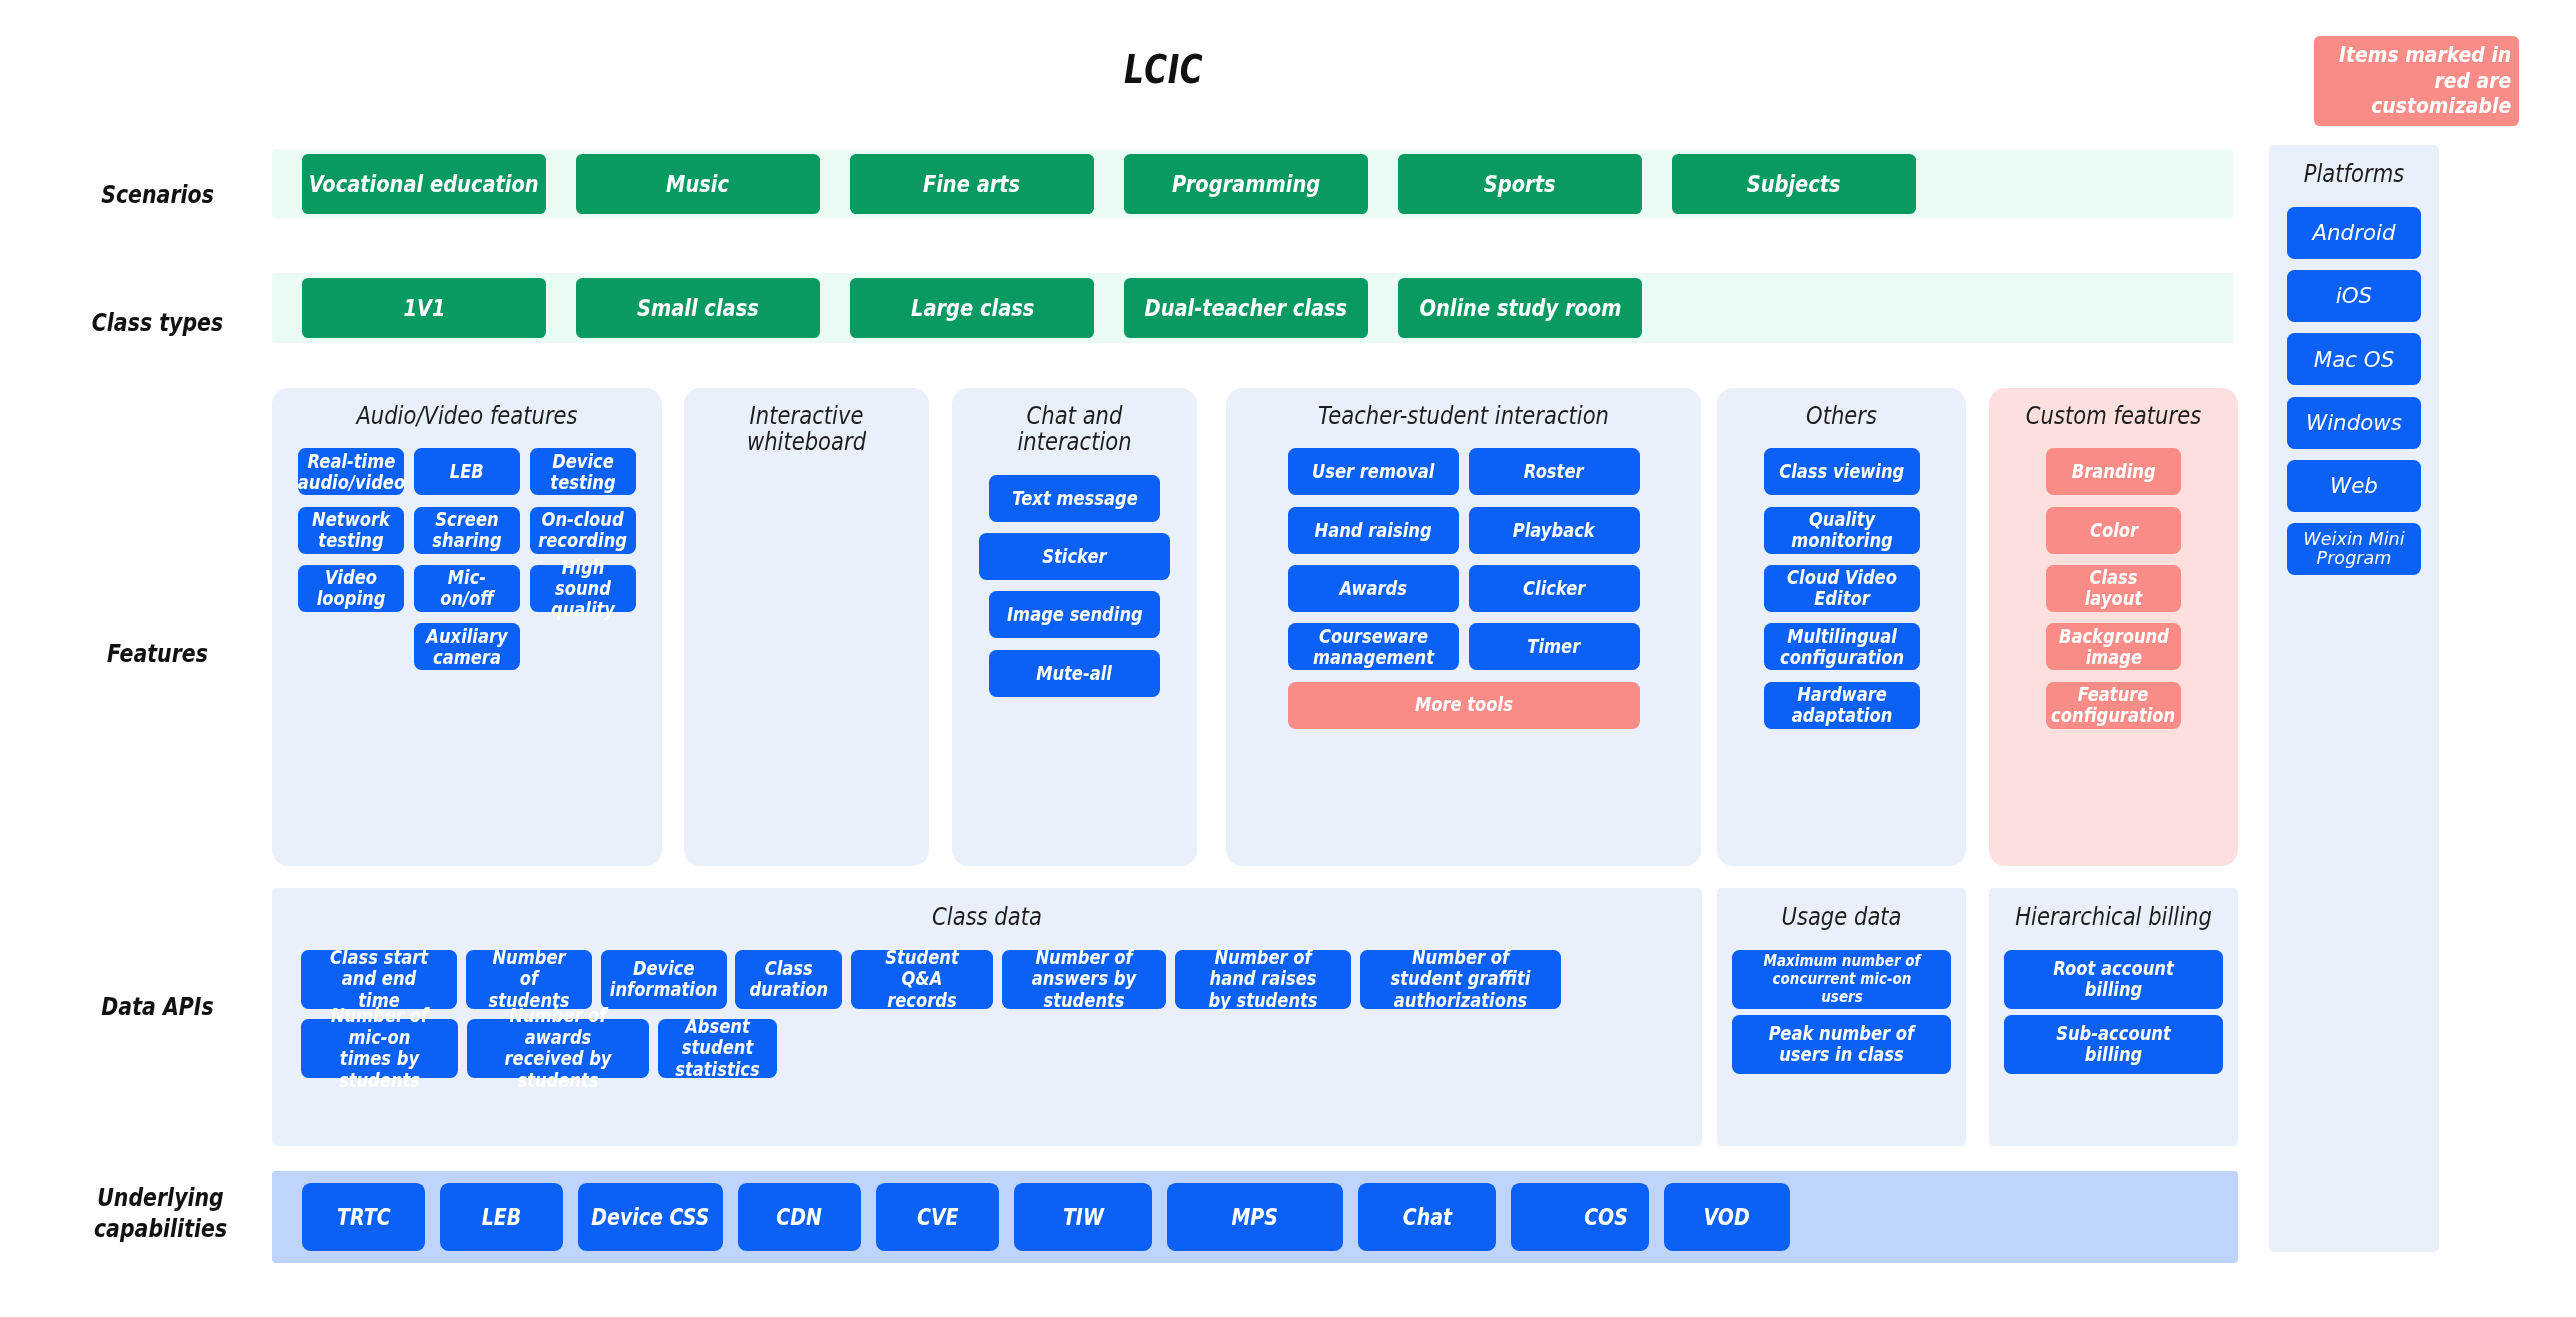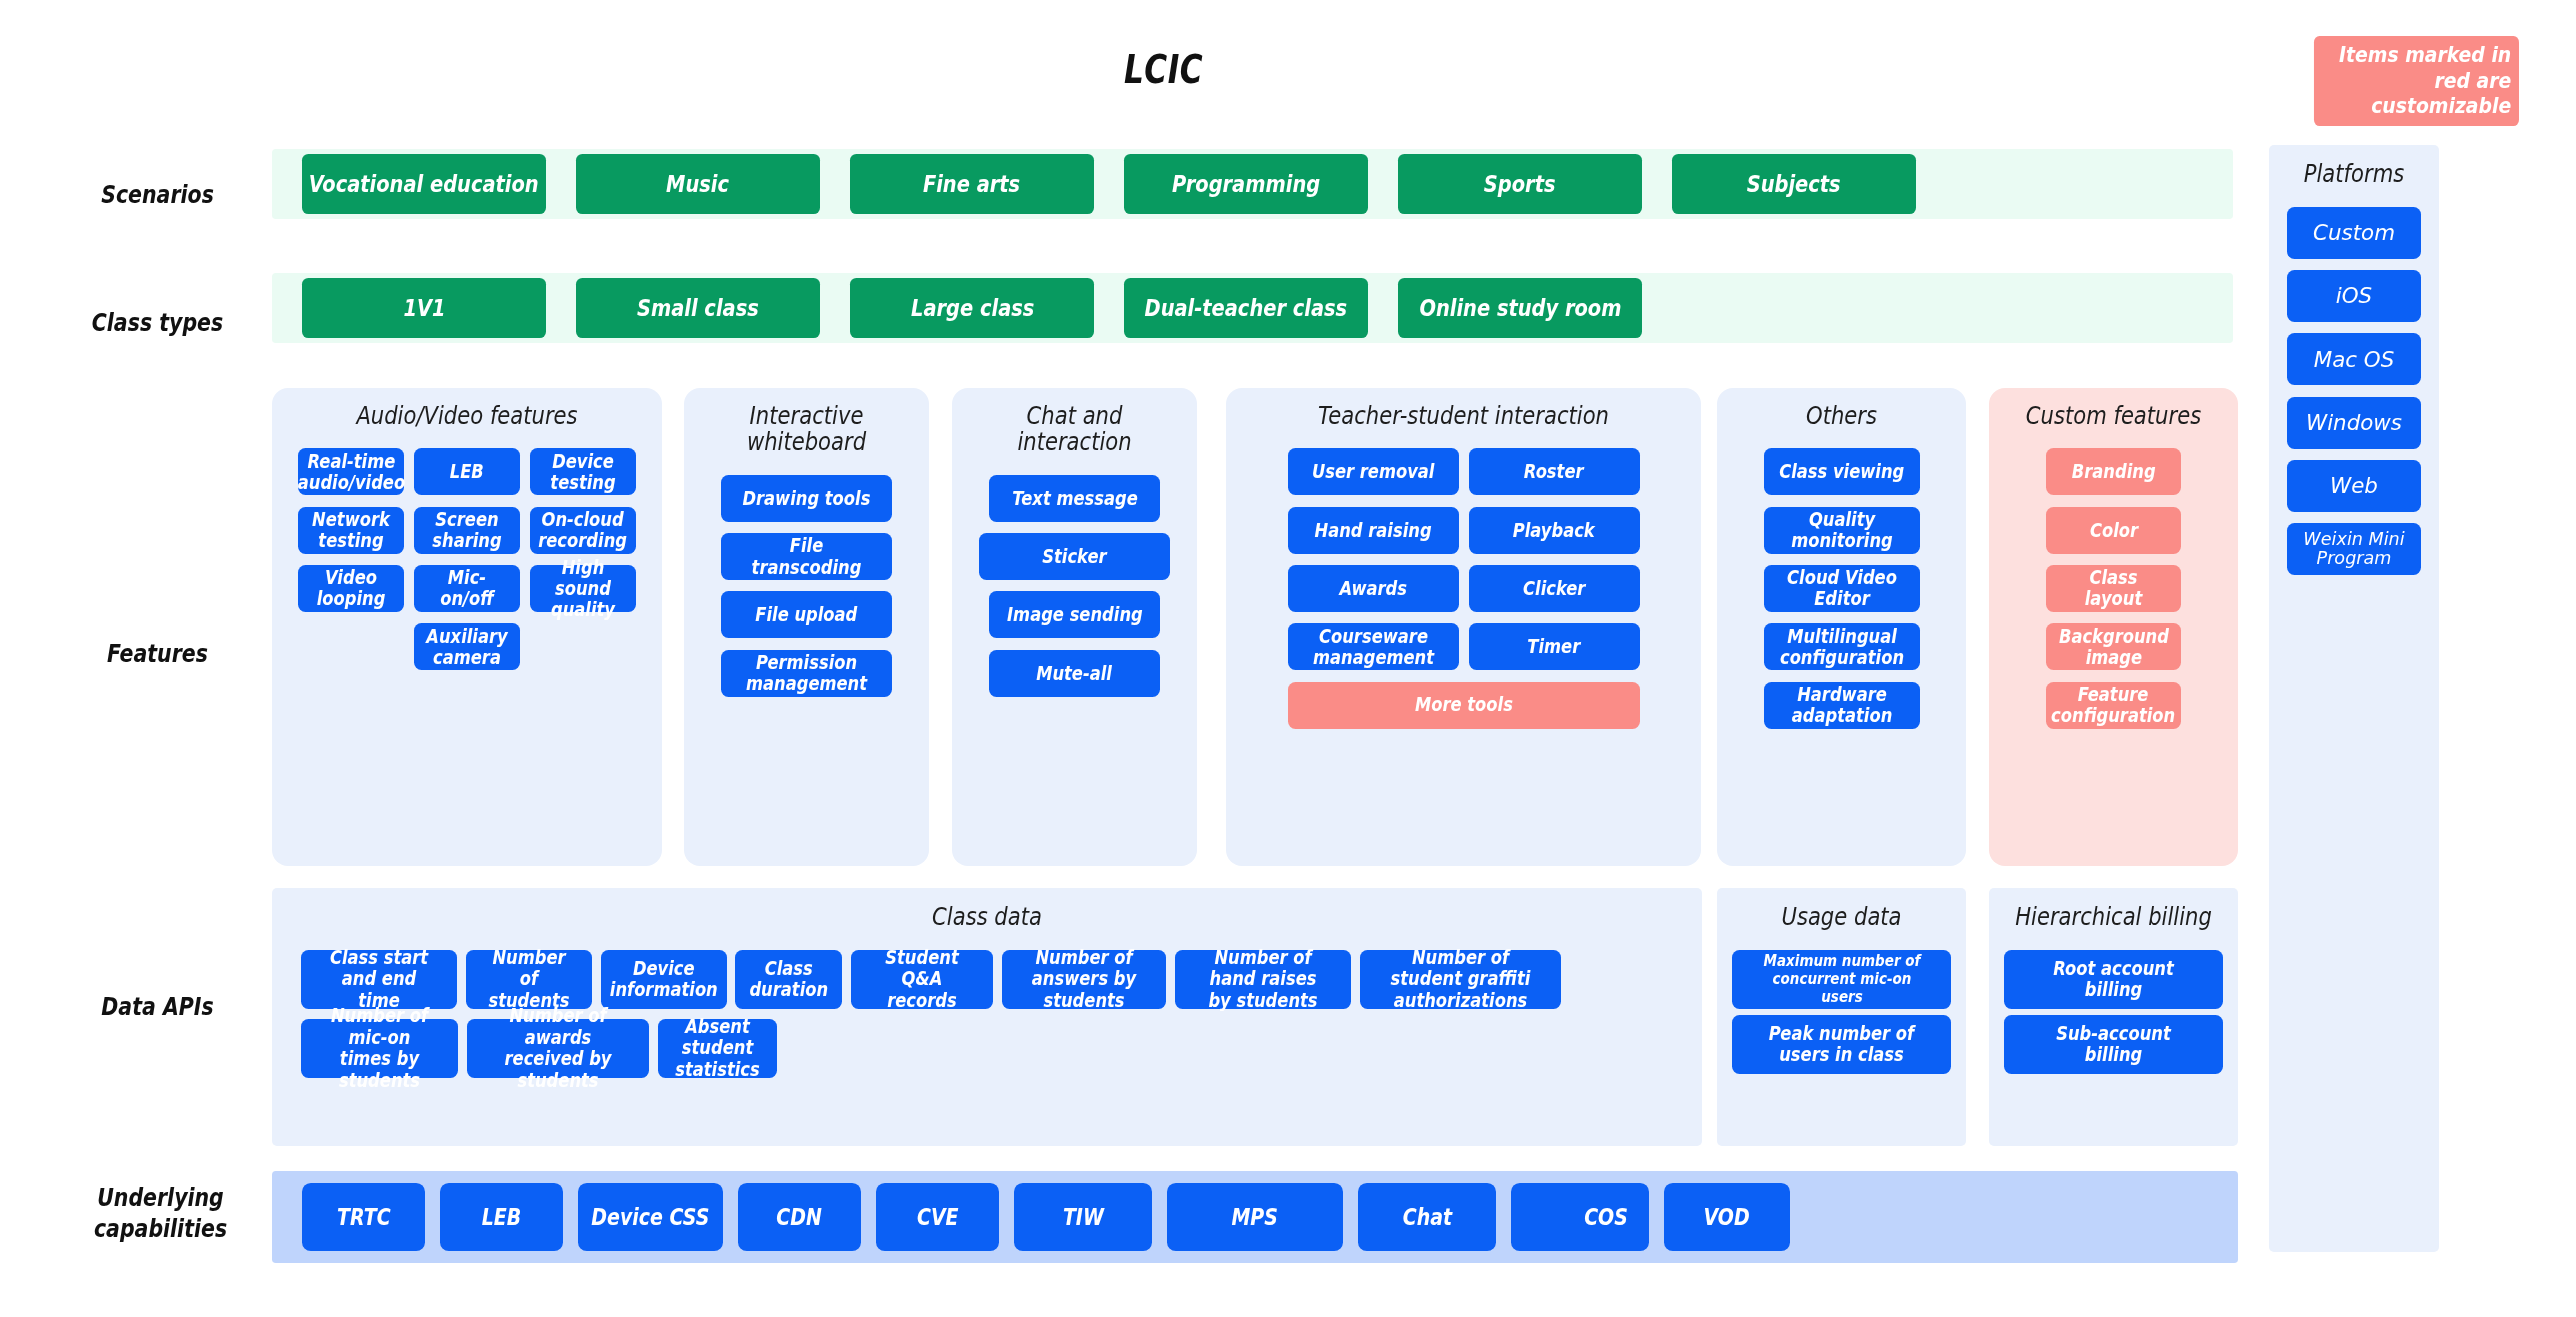--- a/index.html
+++ b/index.html
@@ -241,34 +241,20 @@
           <span>High sound quality</span>
         </div>
         <div class="btn half">
           <span>Auxiliary camera</span>
         </div>
       </div>
   </div>
 
   <div class="panel" style="left:684px; top:388px; width:245px; height:478px;">
     <div class="panel-title">Interactive whiteboard</div>
-    <div class="panel-body" id="wb-body">
-        <div class="btn full" style="width: 171px;">
-          <span>Drawing tools</span>
-        </div>
-        <div class="btn full" style="width: 171px;">
-          <span>File transcoding</span>
-        </div>
-        <div class="btn full" style="width: 171px;">
-          <span>File upload</span>
-        </div>
-        <div class="btn full" style="width: 171px;">
-          <span>Permission management</span>
-        </div>
-      </div>
   </div>
 
   <div class="panel" style="left:952px; top:388px; width:245px; height:478px;">
     <div class="panel-title">Chat and interaction</div>
     <div class="panel-body" id="chat-body">
         <div class="btn full" style="width: 171px;">
           <span>Text message</span>
         </div>
         <div class="btn full" style="width: 191px;">
           <span>Sticker</span>
@@ -450,21 +436,21 @@
       </div>
       <div class="chip-cap" style="width: 126px;">
         <span>VOD</span>
       </div>
     </div>
 
   <div class="platforms">
     <div class="panel-title">Platforms</div>
     <div class="plat-list" id="plat-body">
         <div class="plat-btn">
-          <span>Custom</span>
+          <span>Android</span>
         </div>
         <div class="plat-btn">
           <span>iOS</span>
         </div>
         <div class="plat-btn">
           <span>Mac OS</span>
         </div>
         <div class="plat-btn">
           <span>Windows</span>
         </div>

